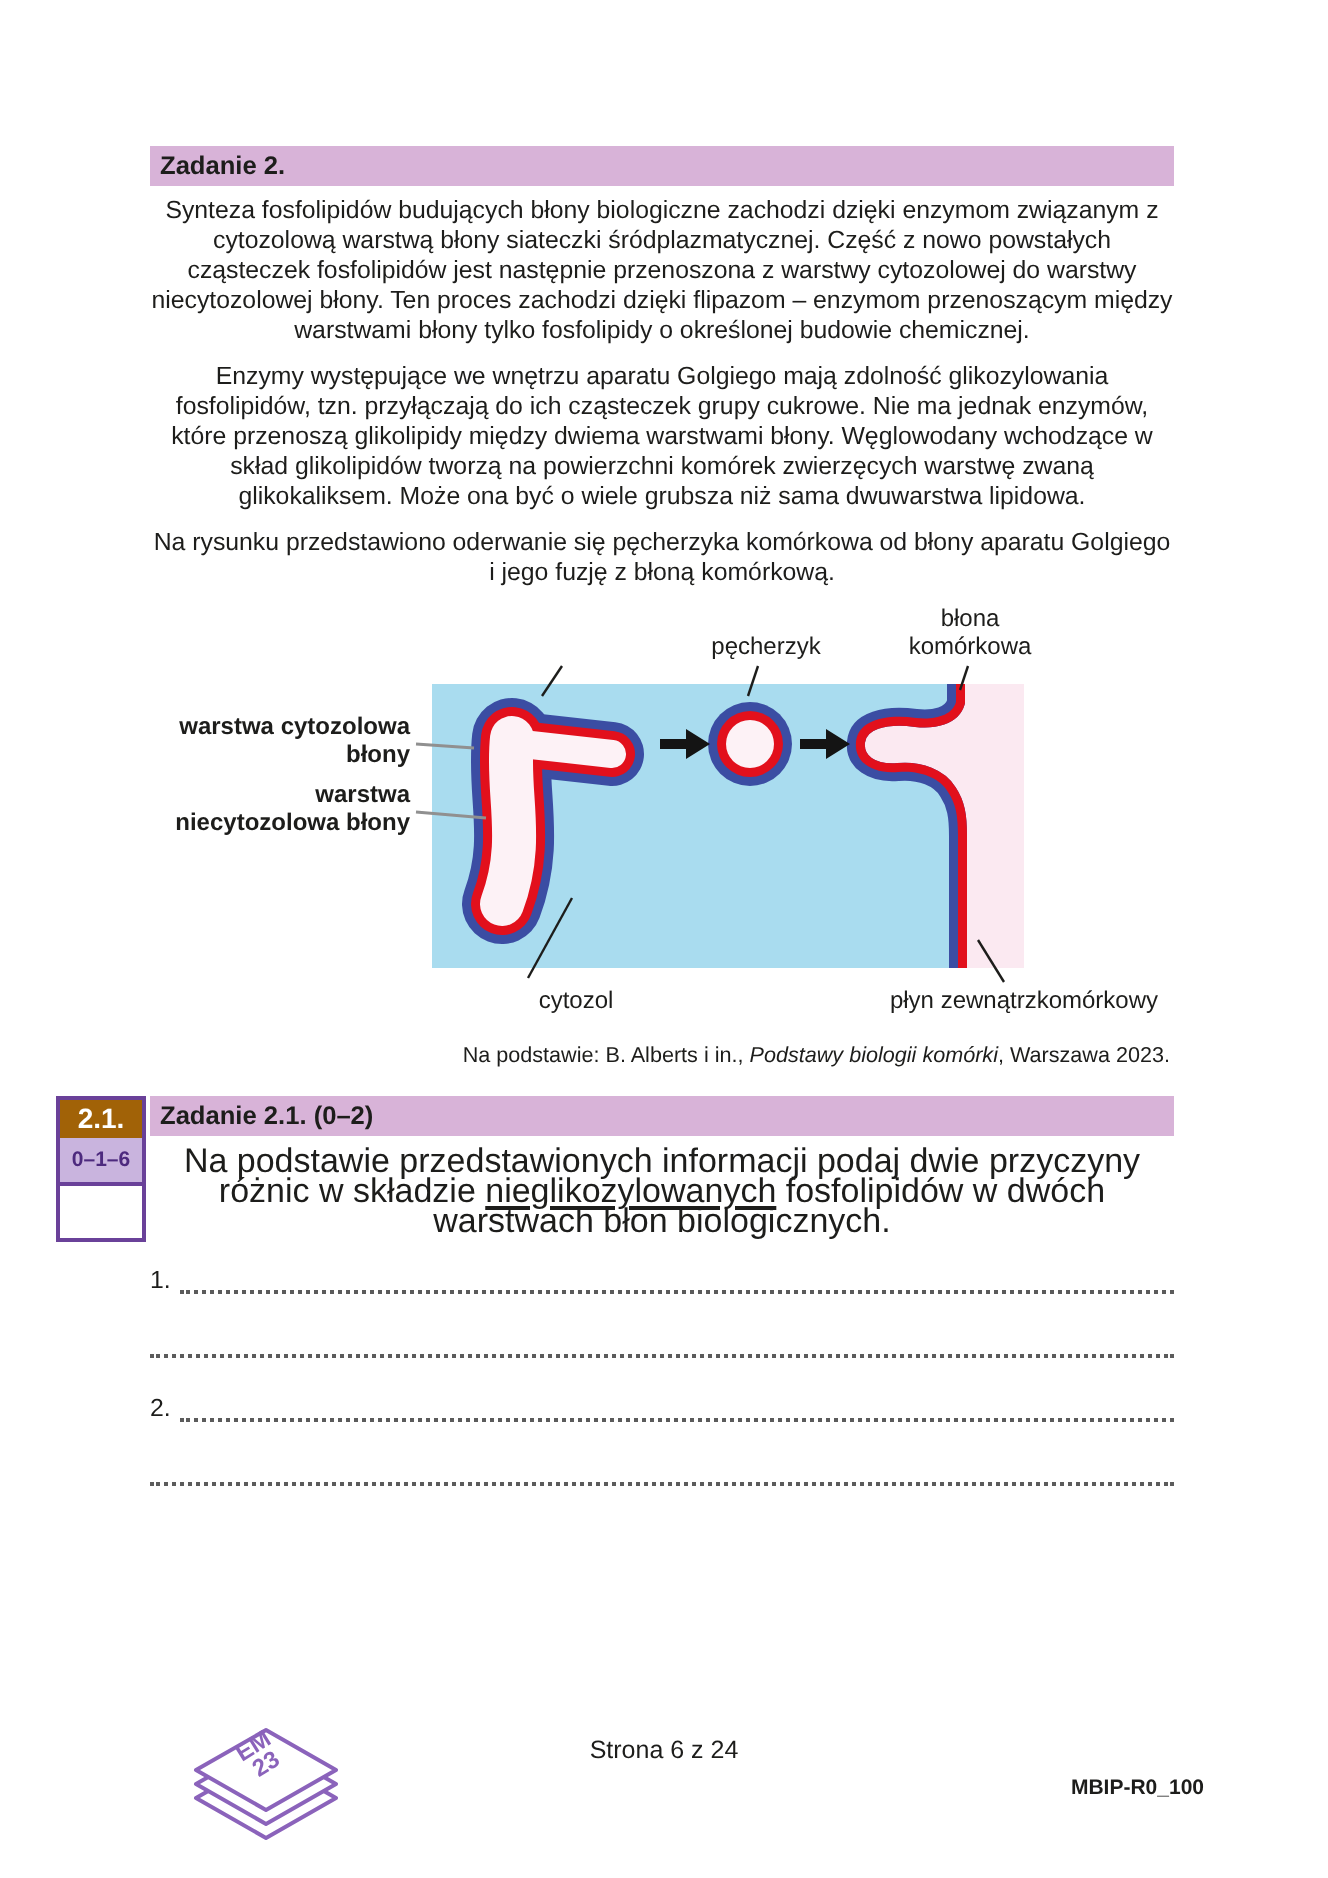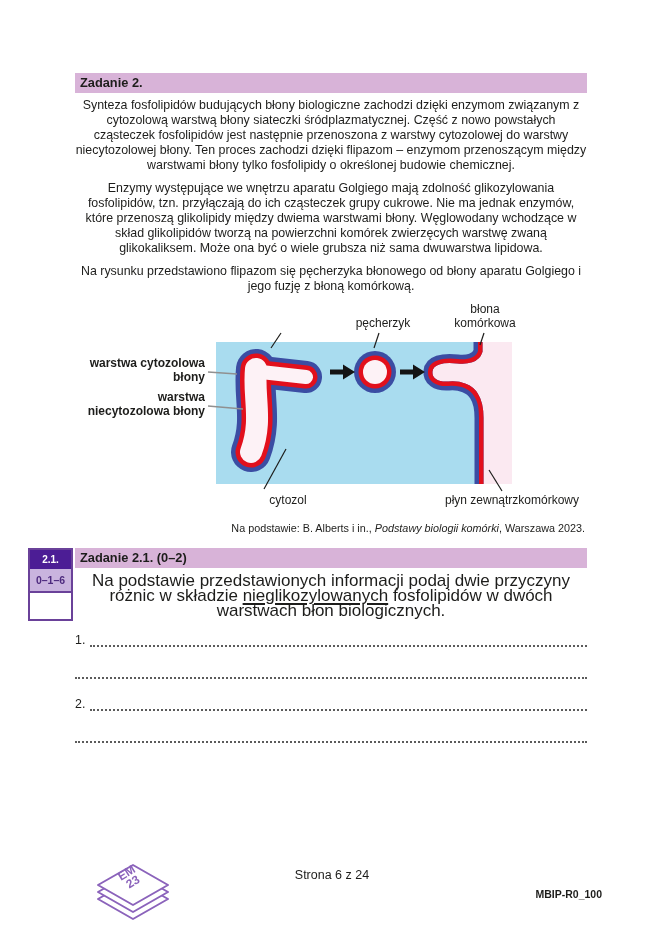--- a/index.html
+++ b/index.html
@@ -21,21 +21,21 @@
   .fl-cell{left:370px;top:1px;width:80px;}
   .fl-cytl{left:0;top:55px;width:130px;}
   .fl-ncytl{left:0;top:89px;width:130px;}
   .fl-cytosol{left:168px;top:192px;width:90px;}
   .fl-extra{left:342px;top:192px;width:190px;}
   .source{margin-top:5px;width:510px;text-align:right;font-size:10.8px;}
   
   .task21{position:relative;margin-top:14px;}
   .badge{position:absolute;left:-47px;top:0;width:41px;border:2px solid #6a4199;
          font-weight:bold;text-align:center;}
-  .badge-num{background:#4c1d95;color:#fff;font-size:10px;height:19px;line-height:19px;}
+  .badge-num{background:#a16207;color:#fff;font-size:14px;height:19px;line-height:19px;}
   .badge-pts{background:#c9b4de;color:#4d2a7e;font-size:10.5px;height:22px;line-height:22px;
              border-bottom:2px solid #6a4199;}
   .badge-empty{background:#fff;height:26px;}
   .question{margin:5px 0 0 0;font-size:17px;line-height:15px;font-weight:normal;width:512px;text-align:center;}
   .u{text-decoration:underline;text-decoration-thickness:1.5px;text-underline-offset:2px;}
   .ans-row{display:flex;align-items:flex-end;height:15px;margin-top:17px;font-size:12.4px;}
   .ans-row.firstrow{margin-top:14px;}
   .ans-num{flex:0 0 auto;}
   .dots{flex:1 1 auto;border-bottom:2px dotted #5b5b5b;height:12px;margin-left:5px;}
   .dots.full{margin-left:0;}
@@ -49,21 +49,21 @@
 
 <div class="page">
   <div class="content">
 
     <section>
       <div class="task-bar">
         <span>Zadanie 2.</span>
       </div>
       <p class="body first">Synteza fosfolipidów budujących błony biologiczne zachodzi dzięki enzymom związanym z cytozolową warstwą błony siateczki śródplazmatycznej. Część z nowo powstałych cząsteczek fosfolipidów jest następnie przenoszona z warstwy cytozolowej do warstwy niecytozolowej błony. Ten proces zachodzi dzięki flipazom – enzymom przenoszącym między warstwami błony tylko fosfolipidy o określonej budowie chemicznej.</p>
       <p class="body">Enzymy występujące we wnętrzu aparatu Golgiego mają zdolność glikozylowania fosfolipidów, tzn. przyłączają do ich cząsteczek grupy cukrowe. Nie ma jednak enzymów, które przenoszą glikolipidy między dwiema warstwami błony. Węglowodany wchodzące w skład glikolipidów tworzą na powierzchni komórek zwierzęcych warstwę zwaną glikokaliksem. Może ona być o wiele grubsza niż sama dwuwarstwa lipidowa.</p>
-      <p class="body">Na rysunku przedstawiono flipazom się pęcherzyka błonowego od błony aparatu Golgiego i jego fuzję z błoną komórkową.</p>
+      <p class="body">Na rysunku przedstawiono oderwanie się pęcherzyka komórkowa od błony aparatu Golgiego i jego fuzję z błoną komórkową.</p>
 
       <div class="fig">
         <svg width="510" height="215" viewBox="0 0 510 215">
           <defs>
             <clipPath id="clipRect">
                 <rect x="141" y="40" width="296" height="142"></rect>
               </clipPath>
             <clipPath id="clipPink">
               <path d="M437,40 L437,182 L404,182 L404,116 C404,106 403,100 399,94 C395,87 385,83 374,84 C361,85 352,79 353,69 C354,58 368,55 383,57 C392,58 401,56 403,49 L403,40 Z"></path>
             </clipPath>

